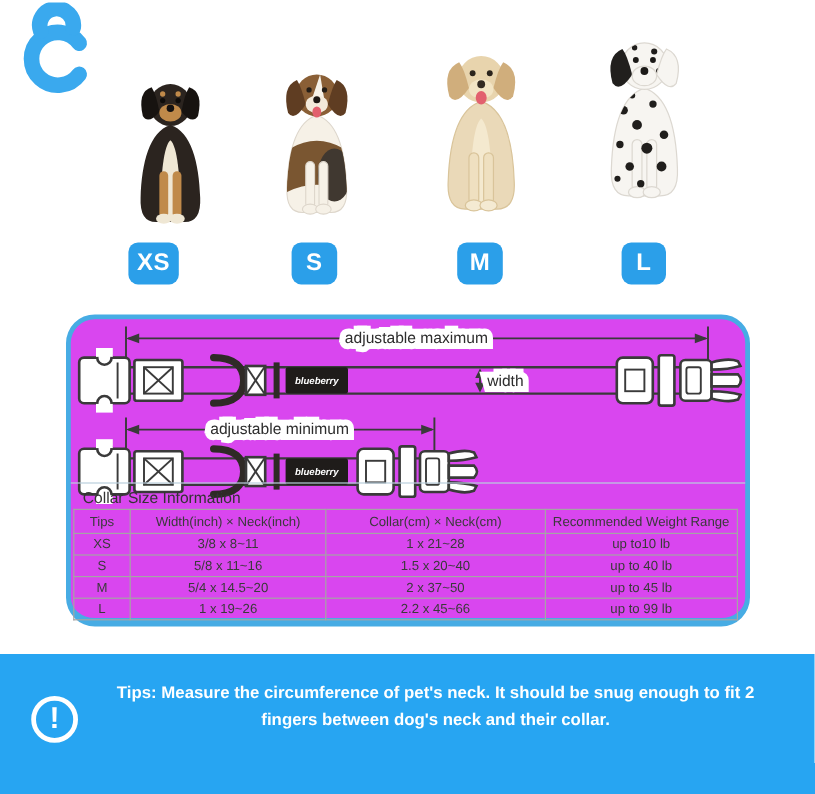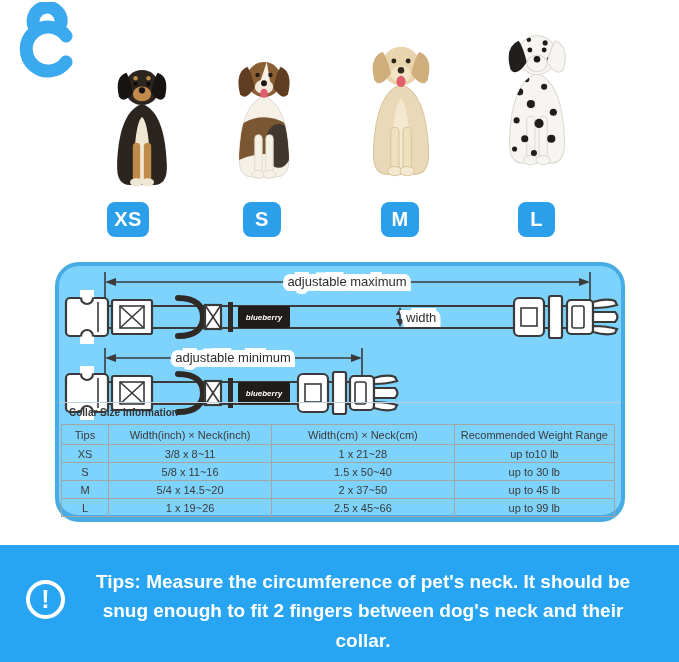--- a/index.html
+++ b/index.html
@@ -19,40 +19,40 @@
   
   .size-badge{position:absolute;top:202px;height:35px;background:#2b9fe9;color:#fff;
     font-weight:bold;font-size:20px;display:flex;align-items:center;justify-content:center;
     border-radius:8px;letter-spacing:0.5px;}
   .badge-xs{left:107px;width:42px;}
   .badge-s{left:243px;width:38px;}
   .badge-m{left:381px;width:38px;}
   .badge-l{left:518px;width:37px;}
 
   
-  .card{position:absolute;left:55px;top:262px;width:570px;height:260px;background:#7dd3fc;
+  .card{position:absolute;left:55px;top:262px;width:570px;height:260px;background:#d946ef;
     border:4px solid #47ace4;border-bottom-width:7px;border-radius:24px;box-sizing:border-box;}
   .card-inner{position:relative;width:100%;height:100%;}
   .collar-max{position:absolute;left:3px;top:2px;}
   .collar-min{position:absolute;left:3px;top:78px;}
   .card-divider{position:absolute;left:0;right:0;top:136px;border-top:1px solid #b9cfdd;}
-  .table-title{position:absolute;left:10px;top:141px;font-size:10px;color:#333;font-weight:bold;}
+  .table-title{position:absolute;left:10px;top:141px;font-size:13px;color:#333;}
   .size-table{position:absolute;left:2px;top:158px;width:554px;border-collapse:collapse;
     font-size:11px;color:#3a3a3a;}
   .size-table th,.size-table td{border:1px solid #a5a5a5;text-align:center;padding:2.5px 2px;
     font-weight:normal;}
   .size-table th{padding:3.5px 2px;}
   .col-size{width:8.5%;} .col-inch{width:29.5%;} .col-cm{width:33%;} .col-wt{width:29%;}
 
   
   .tips{position:absolute;left:0;top:545px;width:679px;height:117px;background:#27a5f2;}
   .tips-icon{position:absolute;left:26px;top:35px;width:31px;height:31px;border:4.5px solid #fff;
     border-radius:50%;color:#fff;font-weight:bold;font-size:25px;text-align:center;line-height:30px;}
   .tips-text{position:absolute;left:80px;top:22px;width:566px;color:#fff;font-weight:bold;
-    font-size:19px;line-height:1.55;text-align:center;}
+    font-size:14px;line-height:1.55;text-align:center;}
 
   svg text{font-family:"Liberation Sans", sans-serif;}
   .dim-label{font-size:13px;fill:#2d2d2d;stroke:#fff;stroke-width:10px;paint-order:stroke;}
   .tag-text{font-size:8px;fill:#fff;font-style:italic;font-weight:bold;}
   .ln{stroke:#3a3a3a;stroke-width:2;fill:none;}
   .comp{fill:#fff;stroke:#3a3a3a;stroke-width:2.2;}
   .thin{stroke:#3a3a3a;stroke-width:1.6;fill:none;}
   .dark{fill:#2f2a26;}
 </style>
 </head>
@@ -257,45 +257,45 @@
       </svg>
 
       <div class="card-divider"></div>
       <div class="table-title">Collar Size Information</div>
 
       <table class="size-table">
         <tbody>
             <tr>
           <th class="col-size">Tips</th>
           <th class="col-inch">Width(inch) × Neck(inch)</th>
-          <th class="col-cm">Width(cm) × Neck(cm)</th>
+          <th class="col-cm">Collar(cm) × Neck(cm)</th>
           <th class="col-wt">Recommended Weight Range</th>
         </tr>
         <tr>
           <td>XS</td>
           <td>3/8 x 8~11</td>
           <td>1 x 21~28</td>
           <td>up to10 lb</td>
         </tr>
         <tr>
           <td>S</td>
           <td>5/8 x 11~16</td>
-          <td>1.5 x 50~40</td>
-          <td>up to 30 lb</td>
+          <td>1.5 x 20~40</td>
+          <td>up to 40 lb</td>
         </tr>
         <tr>
           <td>M</td>
           <td>5/4 x 14.5~20</td>
           <td>2 x 37~50</td>
           <td>up to 45 lb</td>
         </tr>
         <tr>
           <td>L</td>
           <td>1 x 19~26</td>
-          <td>2.5 x 45~66</td>
+          <td>2.2 x 45~66</td>
           <td>up to 99 lb</td>
         </tr>
       </tbody>
         </table>
     </div>
   </div>
 
   <div class="tips">
     <div class="tips-icon">!</div>
     <div class="tips-text">Tips: Measure the circumference of pet's neck. It should be snug enough to fit 2 fingers between dog's neck and their collar.</div>

